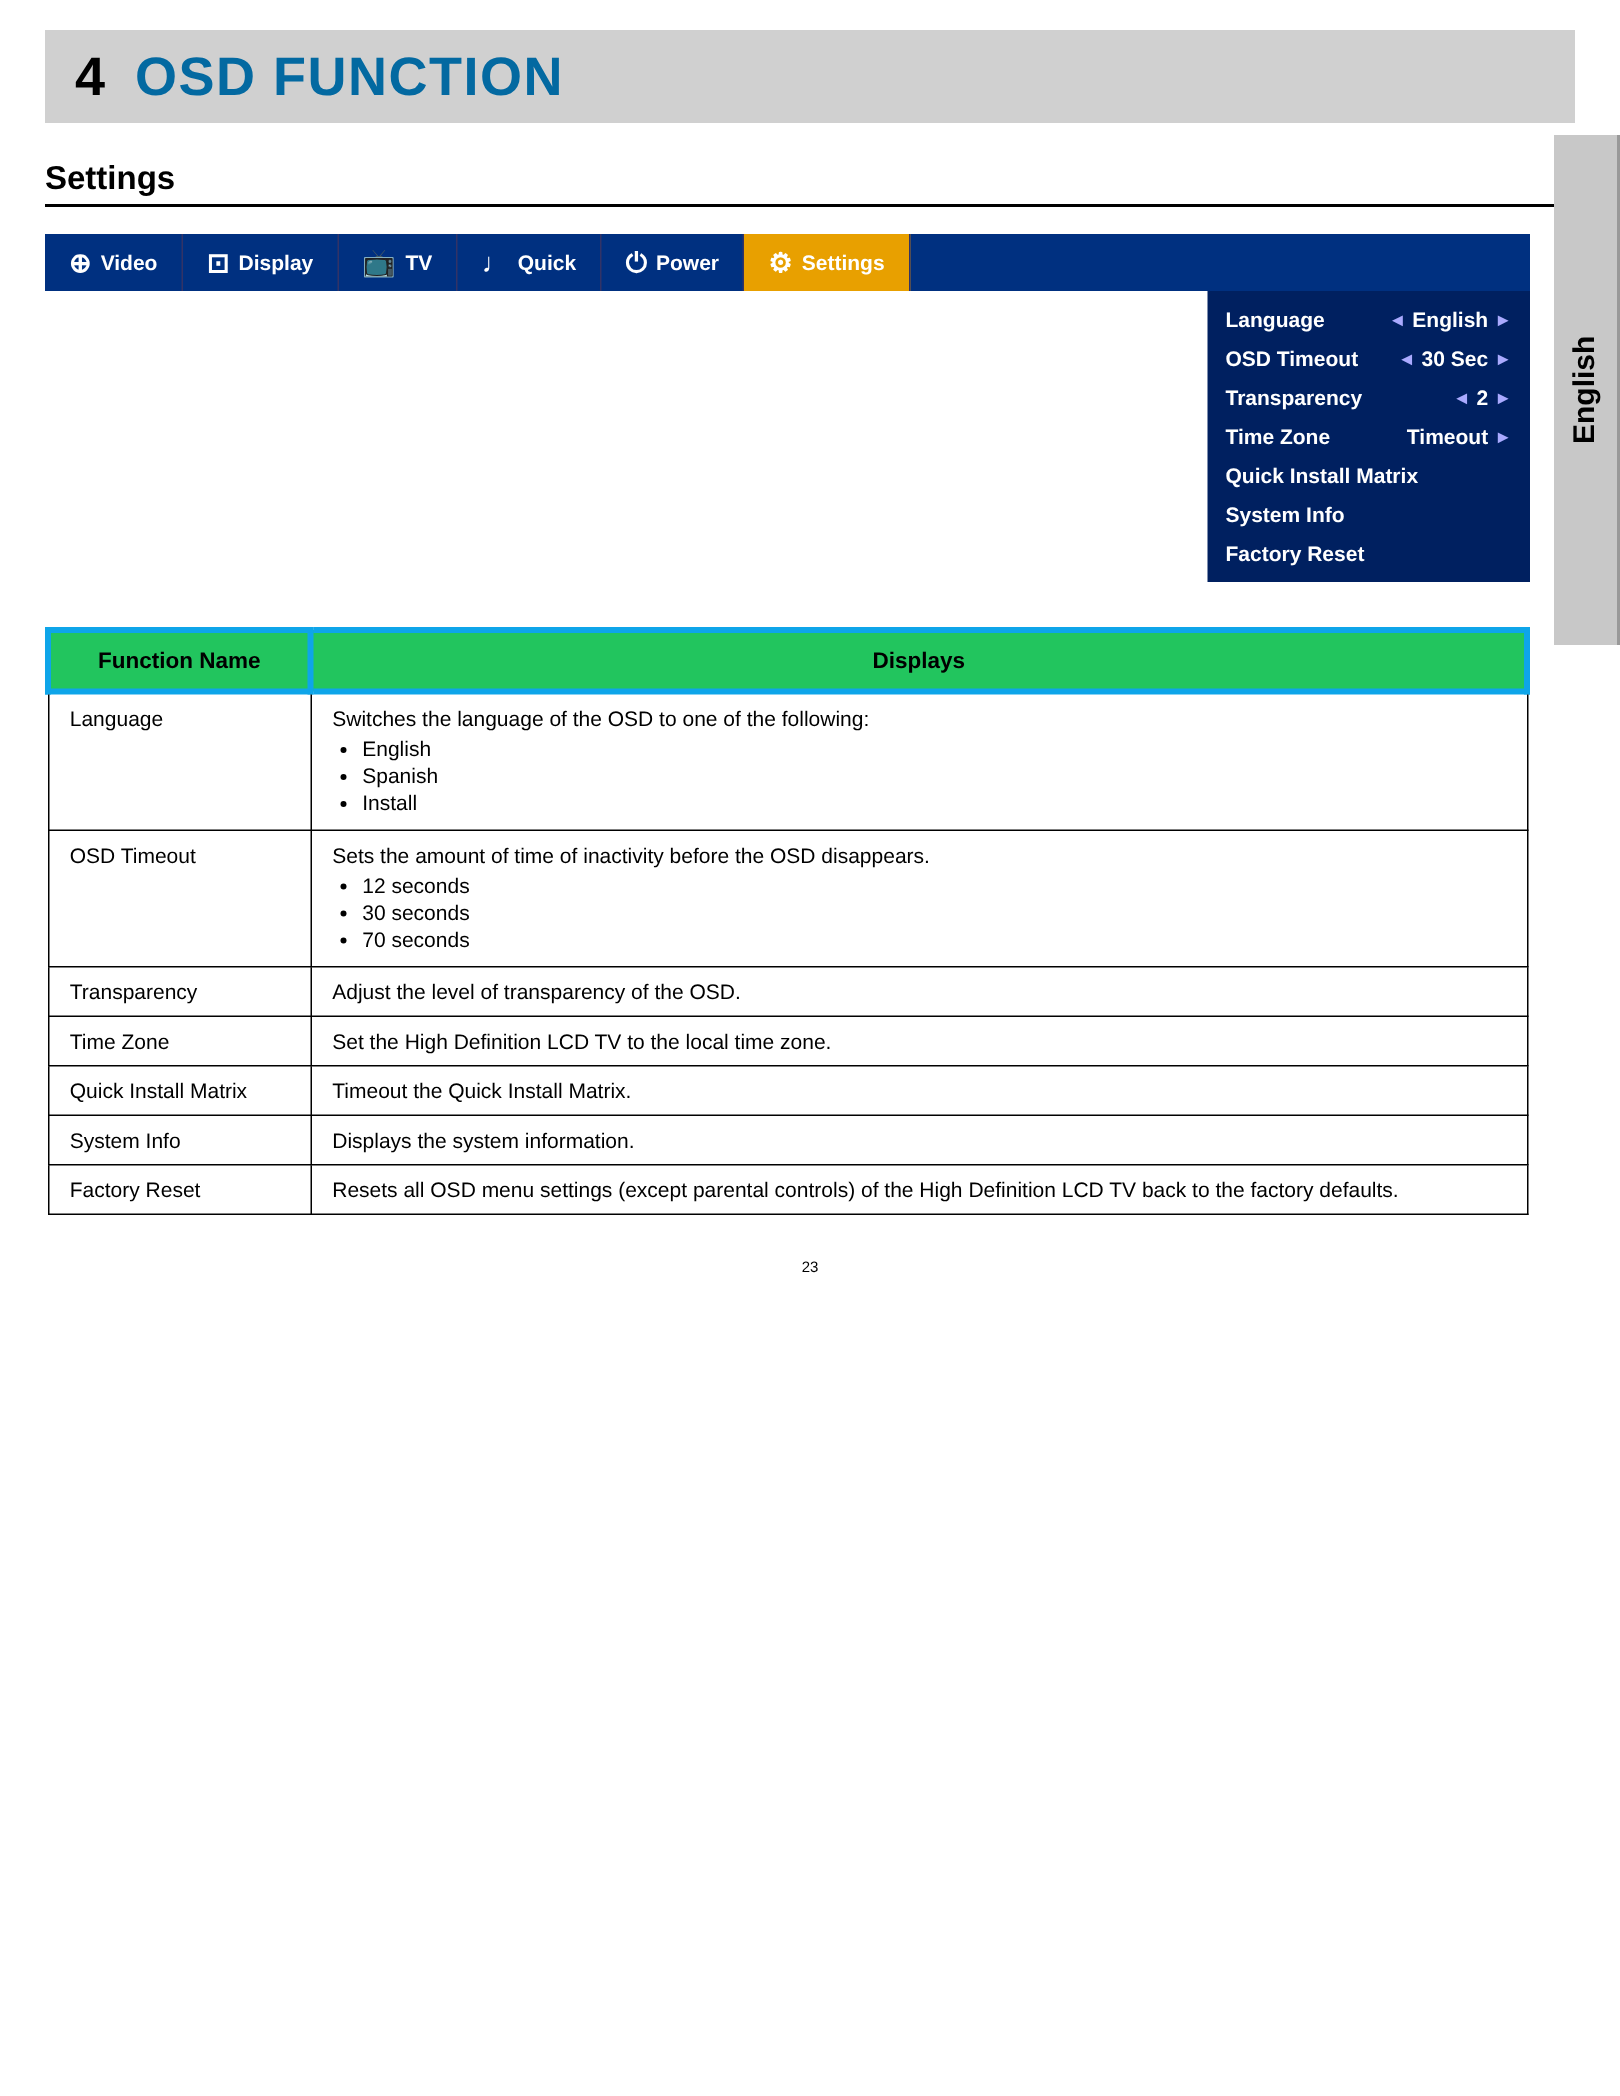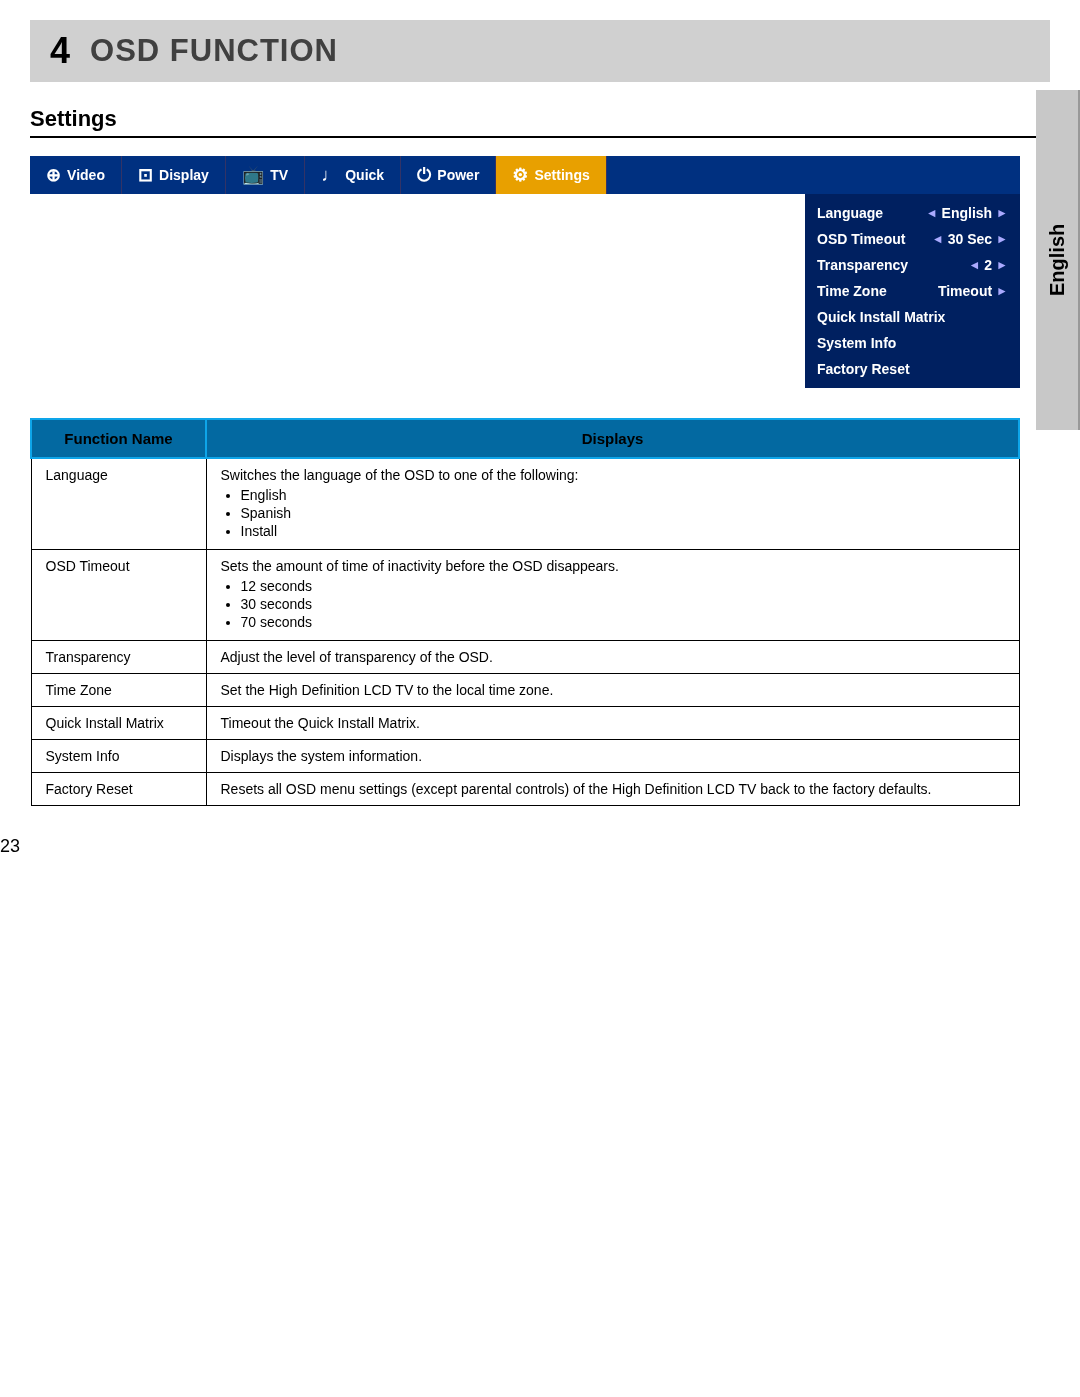--- a/index.html
+++ b/index.html
@@ -21,23 +21,23 @@
       padding: 10px 20px;
       margin: 20px 30px 0 30px;
     }
     .chapter-number {
       font-size: 36px;
       font-weight: bold;
       margin-right: 20px;
       color: #000;
     }
     .chapter-title {
-      font-size: 31px;
-      font-weight: bold;
-      color: #404040;
+      font-size: 36px;
+      font-weight: bold;
+      color: #0369a1;
       letter-spacing: 1px;
     }
 
     
     .section-title {
       font-size: 22px;
       font-weight: bold;
       margin: 24px 30px 6px 30px;
       padding-bottom: 4px;
       border-bottom: 2px solid #000;
@@ -132,22 +132,22 @@
       font-weight: bold;
     }
 
     
     .function-table {
       margin: 30px 30px 20px 30px;
       border-collapse: collapse;
       width: calc(100% - 90px);
     }
     .function-table th {
-      background: #0369a1;
-      border: 2px solid #0ea5e9;
+      background: #22c55e;
+      border: 4px solid #0ea5e9;
       padding: 10px 16px;
       font-size: 15px;
       font-weight: bold;
       text-align: center;
     }
     .function-table td {
       border: 1px solid #000;
       padding: 8px 14px;
       vertical-align: top;
       font-size: 14px;
@@ -159,23 +159,23 @@
     .function-table ul {
       margin-left: 20px;
       margin-top: 4px;
     }
     .function-table ul li {
       margin: 2px 0;
     }
 
     
     .page-number {
-      text-align: left;
+      text-align: center;
       margin: 30px 0;
-      font-size: 18px;
+      font-size: 10px;
       color: #000;
     }
   </style>
 </head>
 <body>
 
 <div class="chapter-header">
   <span class="chapter-number">4</span>
   <span class="chapter-title">OSD FUNCTION</span>
 </div>

